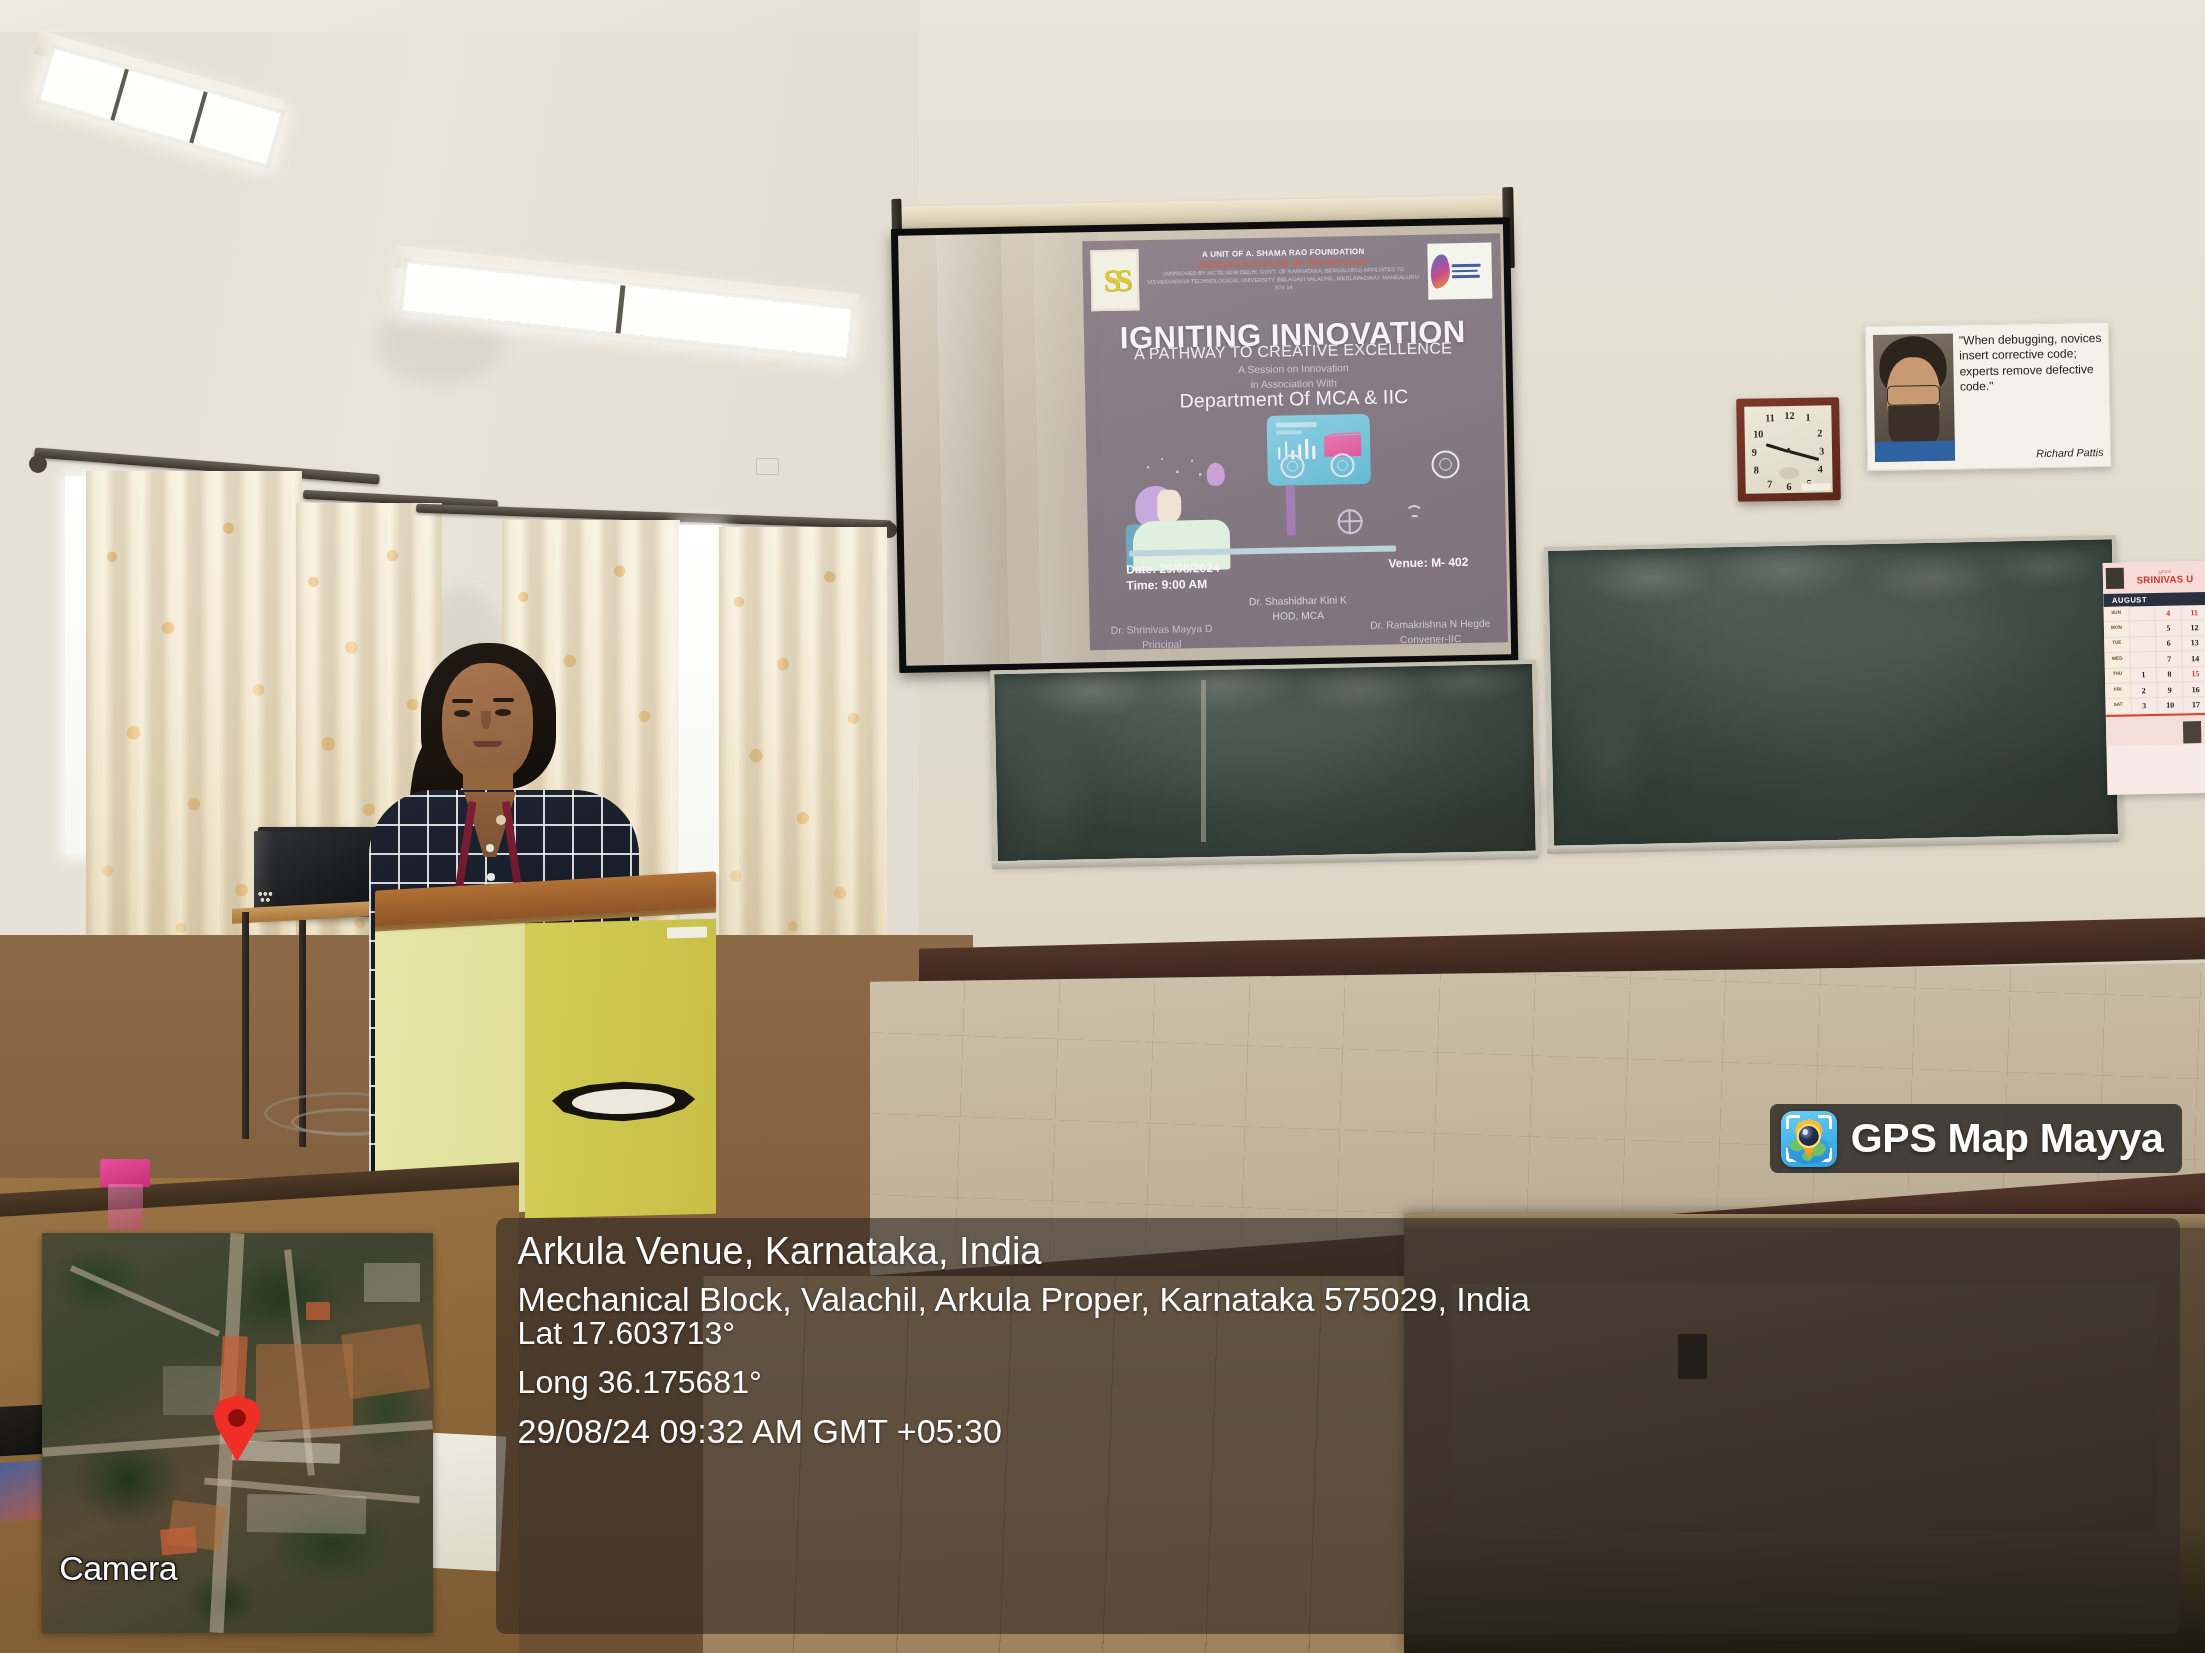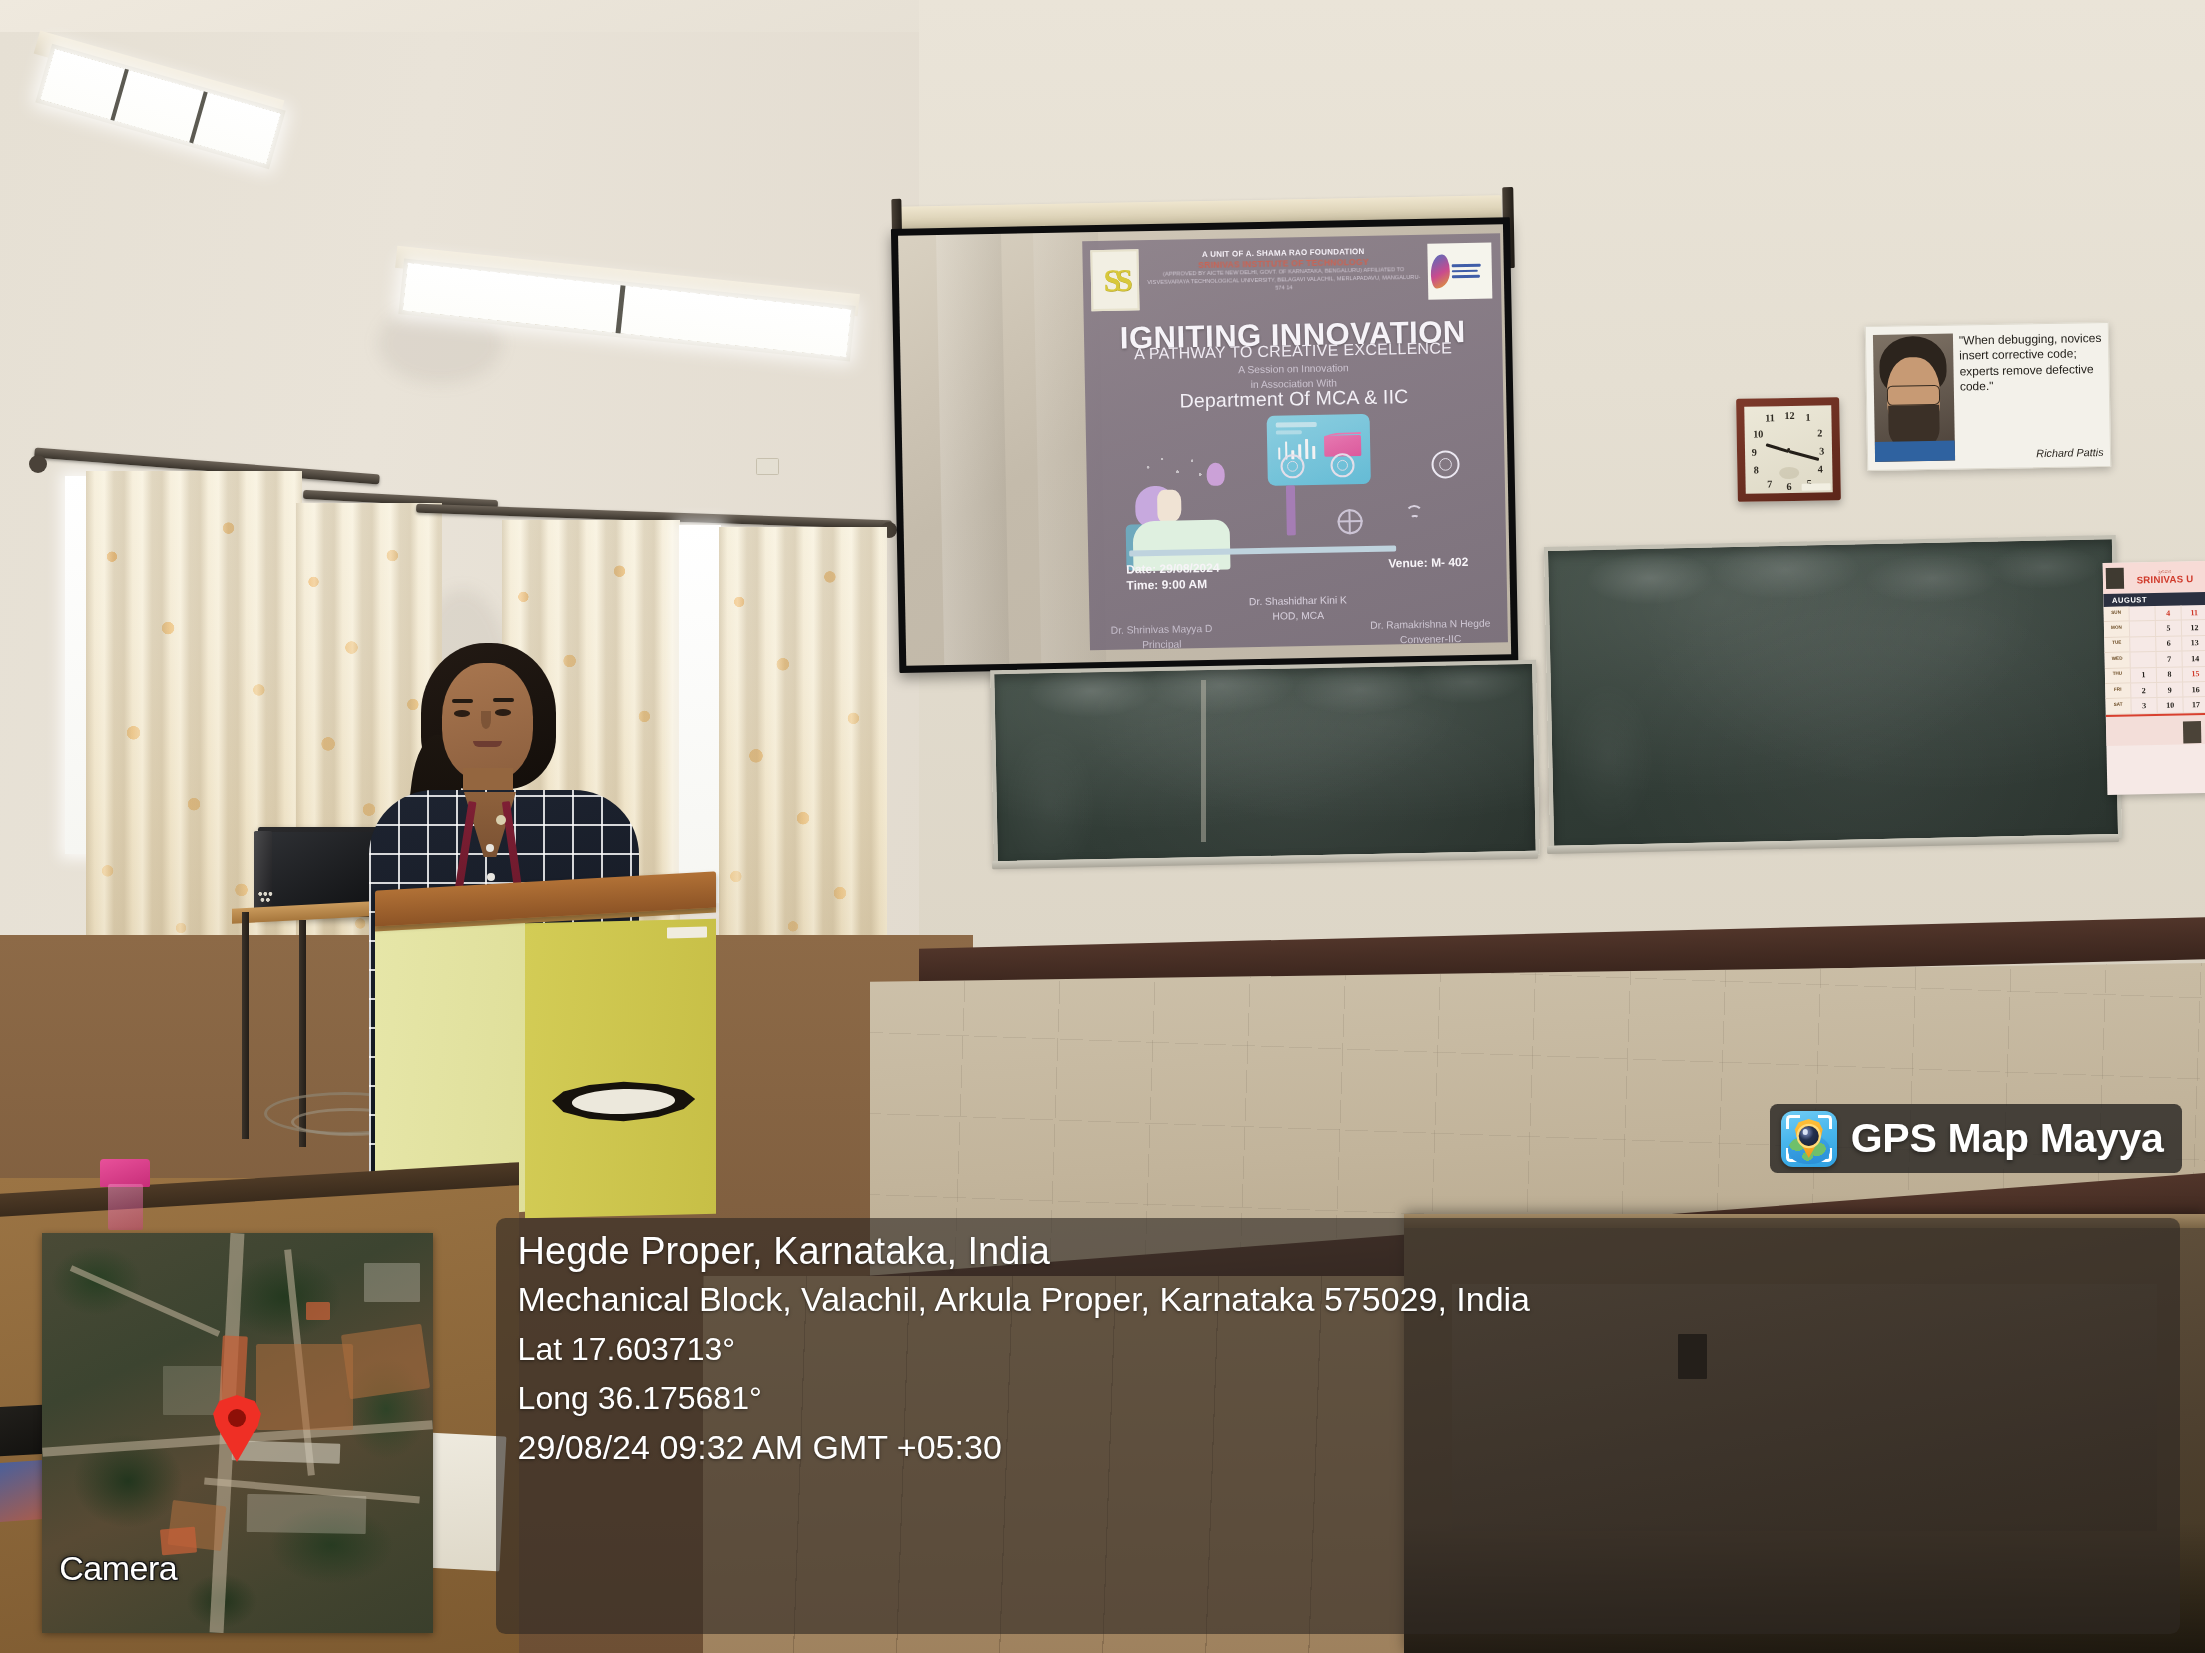--- a/index.html
+++ b/index.html
@@ -369,21 +369,21 @@
   .gps-lens::after{content:"";position:absolute;left:4.3px;top:3.8px;width:5.4px;height:5.4px;
     background:#e9f1ff;border-radius:50%;opacity:.9;}
   .gps-brandtext{font-size:41px;font-weight:700;color:#fff;letter-spacing:-0.3px;
     text-shadow:0 1.6px 4.3px rgba(0,0,0,.45);white-space:nowrap;}
 
   #gpsInfo{left:496px;top:1218px;width:1684px;height:416px;
     background:rgba(46,41,35,.62);border-radius:9.7px;padding:14px 21.6px;}
   .gi-line{color:#fff;font-size:34px;line-height:1.05;white-space:nowrap;
     text-shadow:0 1.1px 3.2px rgba(0,0,0,.5);}
   .gi-big{font-size:38px;margin-bottom:9.7px;}
-  .gi-sub{font-size:34px;margin-bottom:16px;}
+  .gi-sub{font-size:34px;}
   .gi-coord{font-size:32px;margin-bottom:15px;}
 
   #gpsMap{left:42px;top:1233px;width:391px;height:400px;overflow:hidden;
     box-shadow:0 2.2px 7.6px rgba(0,0,0,.4);
     background:
       radial-gradient(ellipse 65px 49px at 14% 12%,rgba(38,62,34,.95),transparent 70%),
       radial-gradient(ellipse 81px 59px at 62% 16%,rgba(34,56,30,.92),transparent 70%),
       radial-gradient(ellipse 59px 70px at 88% 44%,rgba(42,66,38,.9),transparent 72%),
       radial-gradient(ellipse 76px 65px at 22% 62%,rgba(30,52,28,.92),transparent 72%),
       radial-gradient(ellipse 86px 54px at 74% 78%,rgba(36,58,32,.9),transparent 72%),
@@ -726,21 +726,21 @@
       <span class="gps-brk bl"></span>
         <span class="gps-brk br"></span>
       <span class="gps-globe"></span>
       <span class="gps-pin"></span>
       <span class="gps-lens"></span>
     </div>
     <div class="gps-brandtext">GPS Map Mayya</div>
   </div>
 
   <div id="gpsInfo" class="abs">
-    <div class="gi-line gi-big">Hegde Proper, Karnataka, India</div>
+    <div class="gi-line gi-big">Arkula Venue, Karnataka, India</div>
     <div class="gi-line gi-sub">Mechanical Block, Valachil, Arkula Proper, Karnataka 575029, India</div>
     <div class="gi-line gi-coord">Lat 17.603713°</div>
     <div class="gi-line gi-coord">Long 36.175681°</div>
     <div class="gi-line">29/08/24 09:32 AM GMT +05:30</div>
   </div>
 
   <div id="gpsMap" class="abs">
     <div class="mp-road" style="left:178px;top:0;width:14px;height:400px;transform:rotate(3deg);"></div>
     <div class="mp-road" style="left:0;top:201px;width:391px;height:8.6px;transform:rotate(-4deg);"></div>
     <div class="mp-road" style="left:21.6px;top:65px;width:162px;height:6px;transform:rotate(24deg);"></div>

